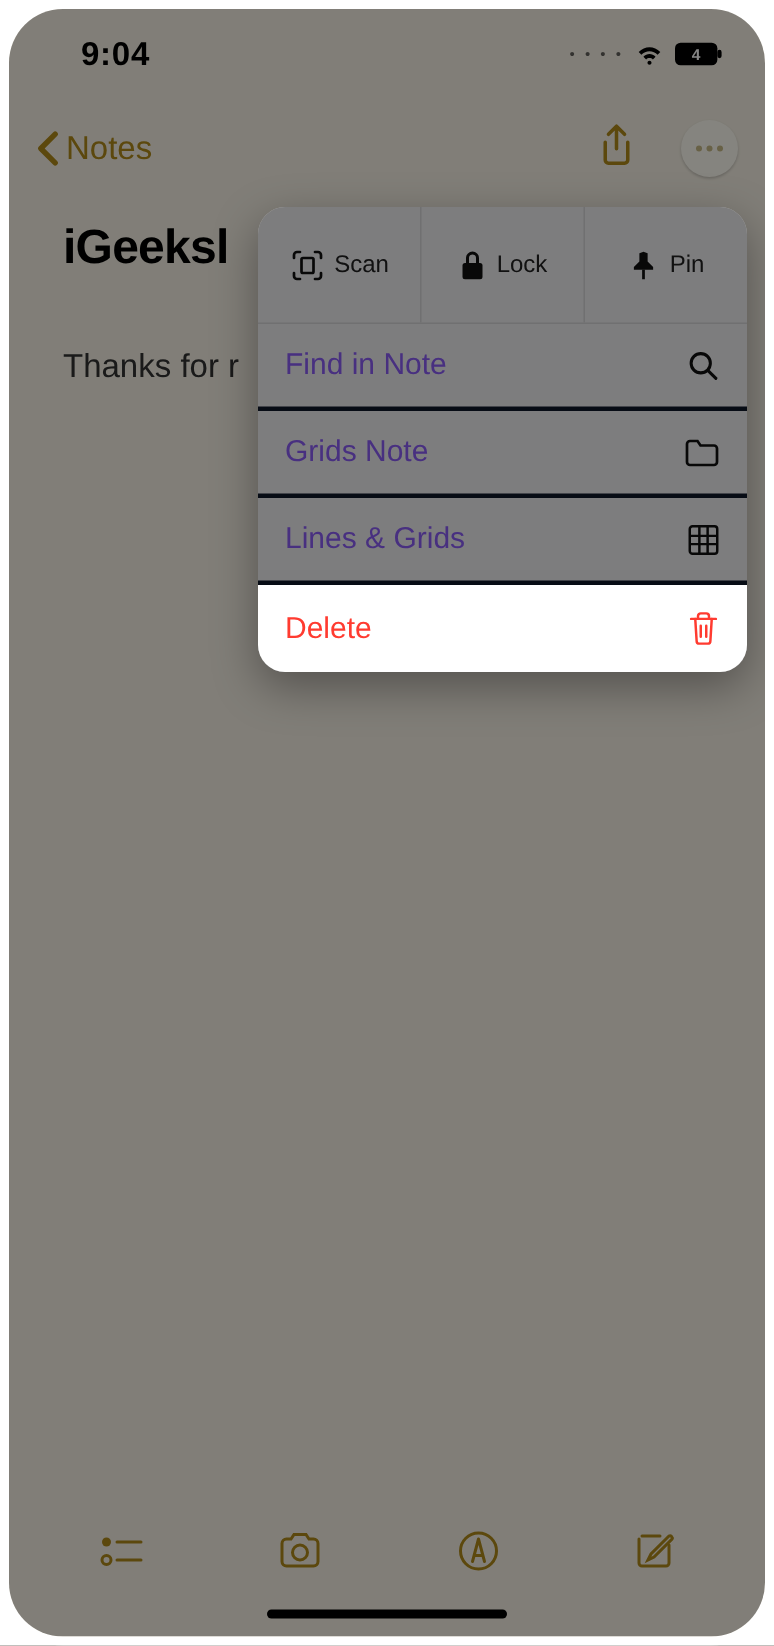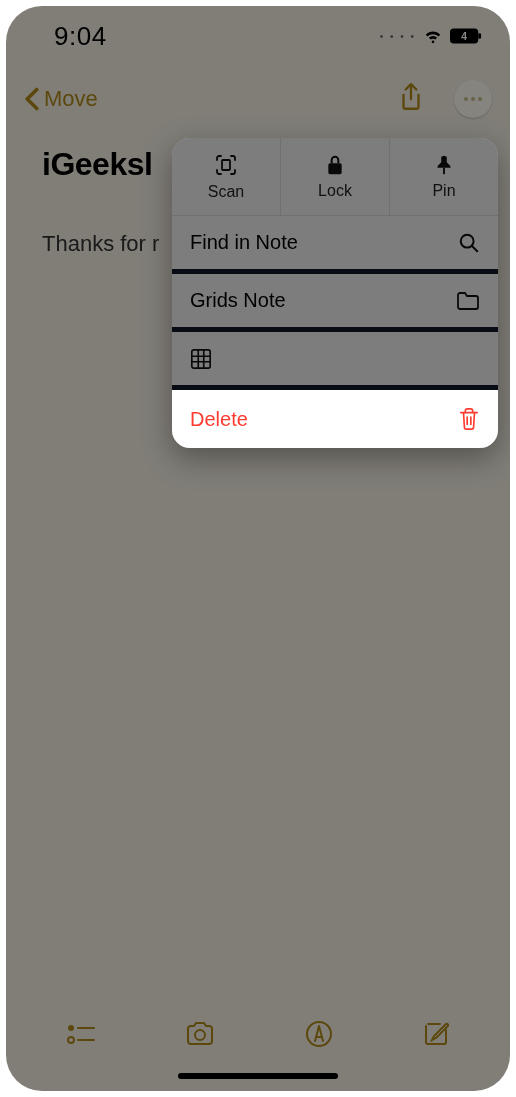--- a/index.html
+++ b/index.html
@@ -18,21 +18,21 @@
     background: rgba(0,0,0,0.48);
     z-index: 40;
     pointer-events: none;
   }
   
   .status {
     position: absolute; top: 0; left: 0; right: 0;
     height: 60px; display: flex; align-items: center;
     padding: 0 28px; z-index: 10;
   }
-  .time { font-size: 26px; font-weight: 400; letter-spacing: 0.5px; margin-left: 20px; }
+  .time { font-size: 22px; font-weight: 700; letter-spacing: 0.5px; margin-left: 20px; }
   .status-right { margin-left: auto; display: flex; align-items: center; gap: 6px; }
   .dots { letter-spacing: 2px; font-size: 10px; opacity: .6; }
   .wifi-svg, .batt-svg { display:block }
   
   .nav {
     position:absolute; top:60px; left:0; right:0; height:66px;
     display:flex; align-items:center; padding:0 18px; z-index:10;
   }
   .back { display:flex; align-items:center; gap:4px; font-size:22px; color:#b08a1a; }
   .nav-right { margin-left:auto; display:flex; align-items:center; gap:30px; }
@@ -58,28 +58,28 @@
   .sheet .dim-inner {
     position:absolute; inset:0; background:rgba(0,0,0,0.48);
     z-index:5; pointer-events:none;
   }
   .top-row {
     display:flex; height:78px;
     border-bottom:1px solid #d6d6d8;
     position:relative;
   }
   .top-item {
-    flex:1; display:flex; flex-direction:column; align-items:center; justify-content:center;
+    flex:1; display:flex; flex-direction:row; align-items:center; justify-content:center;
     gap:6px; font-size:16px; color:#222;
   }
   .top-item + .top-item { border-left:1px solid #d6d6d8; }
   .menu-item {
     display:flex; align-items:center; justify-content:space-between;
-    padding:0 18px; height:58px; font-size:20px; color:#000000;
-    border-bottom:5px solid #0f172a; position:relative;
+    padding:0 18px; height:58px; font-size:20px; color:#8b5cf6;
+    border-bottom:3px solid #0f172a; position:relative;
   }
   .menu-item:last-child { border-bottom:none; }
   .menu-item.highlight { background:#ffffff; color:#ff3b30; position:relative; z-index:10; }
   .menu-item.highlight svg { stroke:#ff3b30; color:#ff3b30; }
   
   .toolbar {
     position:absolute; left:0; right:0; bottom:0; height:90px;
     display:flex; align-items:center; justify-content:space-around;
     padding:0 16px 20px; z-index:10;
   }
@@ -107,21 +107,21 @@
           <text x="15" y="12" font-size="11" font-weight="600" fill="#fff" text-anchor="middle">4</text>
         </svg>
     </div>
   </div>
 
   <div class="nav">
     <div class="back">
       <svg width="16" height="24" viewBox="0 0 12 20">
           <path d="M10 2 2 10l8 8" stroke="#b08a1a" stroke-width="3" fill="none" stroke-linecap="round" stroke-linejoin="round"></path>
         </svg>
-      <span>Move</span>
+      <span>Notes</span>
     </div>
     <div class="nav-right">
       <span class="share-icon">
         <svg width="26" height="30" viewBox="0 0 24 28">
             <path d="M12 2v14M7 7l5-5 5 5" stroke="#b08a1a" stroke-width="2.2" fill="none" stroke-linecap="round" stroke-linejoin="round"></path>
             <path d="M5 12v11a2 2 0 0 0 2 2h10a2 2 0 0 0 2-2V12" stroke="#b08a1a" stroke-width="2.2" fill="none" stroke-linecap="round"></path>
           </svg>
       </span>
       <span class="more-btn">
         <svg width="20" height="6" viewBox="0 0 20 6">
@@ -175,20 +175,21 @@
           <path d="m21 21-5.5-5.5"></path>
         </svg>
     </div>
     <div class="menu-item">
       <span>Grids Note</span>
       <svg width="24" height="20" viewBox="0 0 24 20" fill="none" stroke="#111" stroke-width="1.8">
           <path d="M2 4a2 2 0 0 1 2-2h5l2 3h9a2 2 0 0 1 2 2v9a2 2 0 0 1-2 2H4a2 2 0 0 1-2-2V4z"></path>
         </svg>
     </div>
     <div class="menu-item">
+      <span>Lines &amp; Grids</span>
       <svg width="22" height="22" viewBox="0 0 24 24" fill="none" stroke="#111" stroke-width="1.8">
           <rect x="2" y="2" width="20" height="20" rx="2"></rect>
           <path d="M2 9h20M2 15h20M9 2v20M15 2v20"></path>
         </svg>
     </div>
     <div class="menu-item highlight">
       <span>Delete</span>
       <svg width="22" height="24" viewBox="0 0 24 26" fill="none" stroke="#ff3b30" stroke-width="1.8" stroke-linecap="round">
           <path d="M3 6h18"></path>
           <path d="M8 6V4a2 2 0 0 1 2-2h4a2 2 0 0 1 2 2v2"></path>

